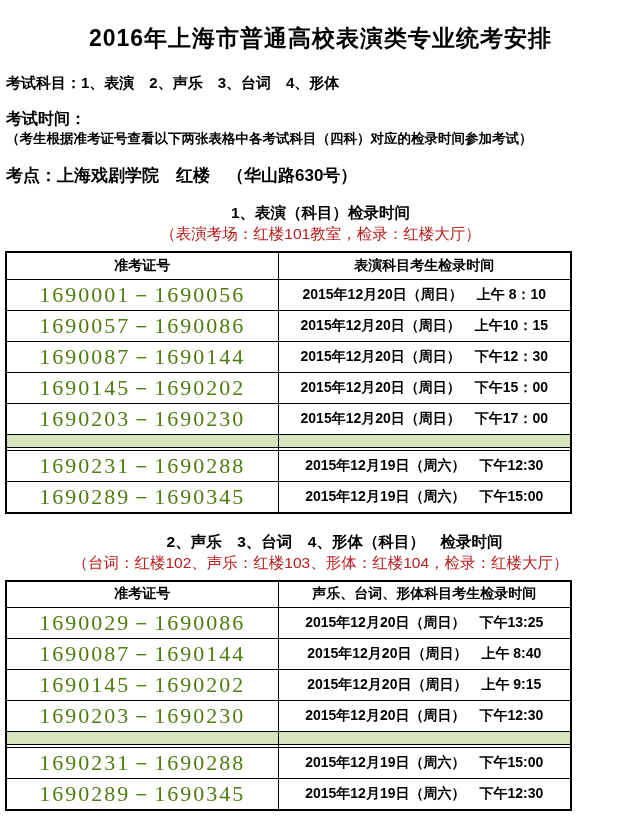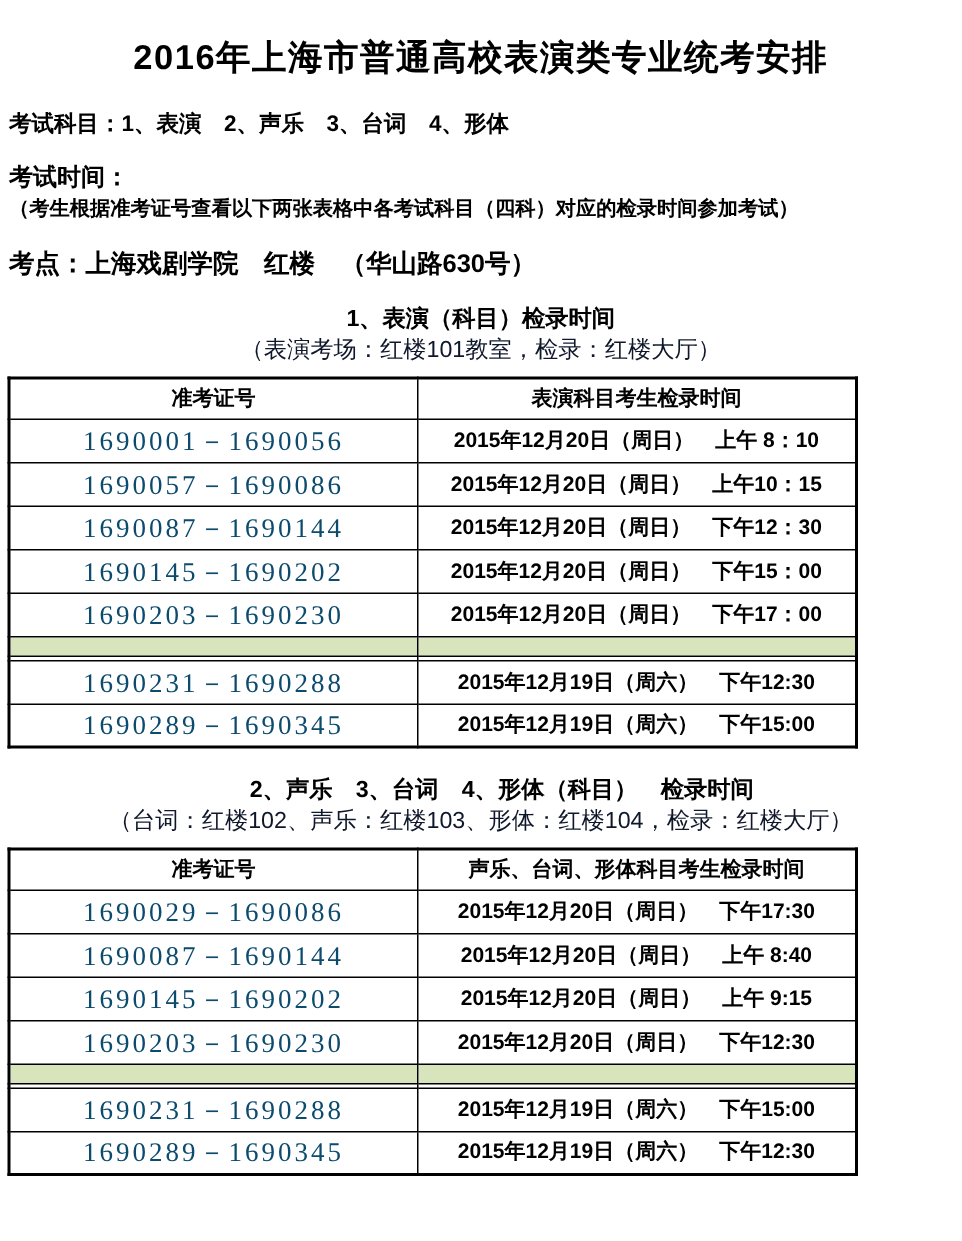--- a/index.html
+++ b/index.html
@@ -54,21 +54,21 @@
     line-height: 18px;
     white-space: pre;
   }
   .tbl-heading.first { margin-top: 17px; }
   .tbl-heading.second { margin-top: 19px; padding-left: 28px; }
   .tbl-subheading {
     margin-top: 2px;
     text-align: center;
     font-size: 15.5px;
     font-weight: normal;
-    color: #0f172a;
+    color: #b91c1c;
     line-height: 19px;
     white-space: pre;
   }
   table.sched {
     margin: 8px 0 0 5px;
     width: 567px;
     border-collapse: collapse;
     table-layout: fixed;
     border: 2px solid #000000;
   }
@@ -80,23 +80,23 @@
   }
   tr.head { height: 27px; }
   tr.head th {
     font-size: 14px;
     font-weight: bold;
     font-family: "Liberation Sans", sans-serif;
   }
   tr.data { height: 29px; }
   td.num {
     font-family: "Liberation Serif", serif;
-    font-size: 18px;
+    font-size: 22px;
     font-weight: normal;
-    color: #0c4a6e;
+    color: #4d7c0f;
     letter-spacing: 2px;
   }
   td.date {
     font-size: 14px;
     font-weight: bold;
     white-space: pre;
   }
   tr.sep { height: 13px; }
   tr.sep td { background: var(--sep-green, #d7e4bc); }
   tr.gap { height: 3px; }
@@ -174,21 +174,21 @@
       <col style="width:272px">
       <col>
     </colgroup>
   <tbody>
     <tr class="head">
       <th>准考证号</th>
       <th>声乐、台词、形体科目考生检录时间</th>
     </tr>
     <tr class="data">
       <td class="num">1690029－1690086</td>
-      <td class="date">2015年12月20日（周日）　下午17:30</td>
+      <td class="date">2015年12月20日（周日）　下午13:25</td>
     </tr>
     <tr class="data">
       <td class="num">1690087－1690144</td>
       <td class="date">2015年12月20日（周日）　上午 8:40</td>
     </tr>
     <tr class="data">
       <td class="num">1690145－1690202</td>
       <td class="date">2015年12月20日（周日）　上午 9:15</td>
     </tr>
     <tr class="data">

